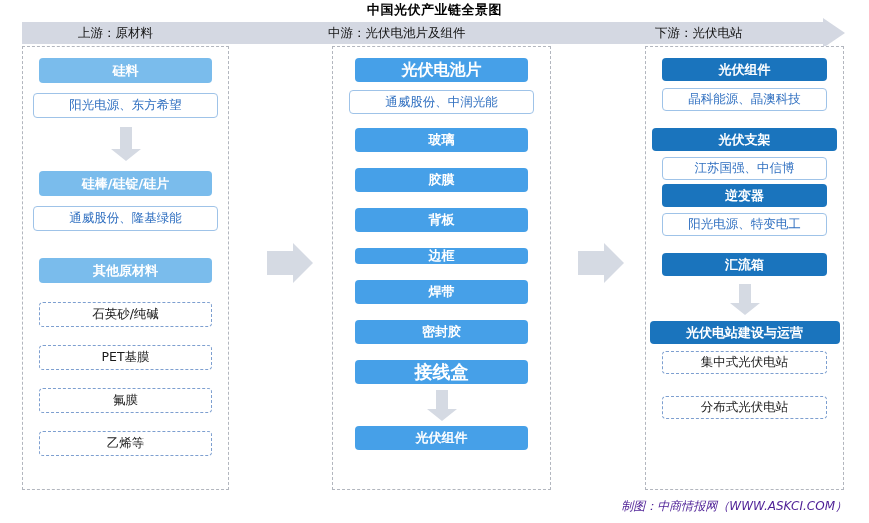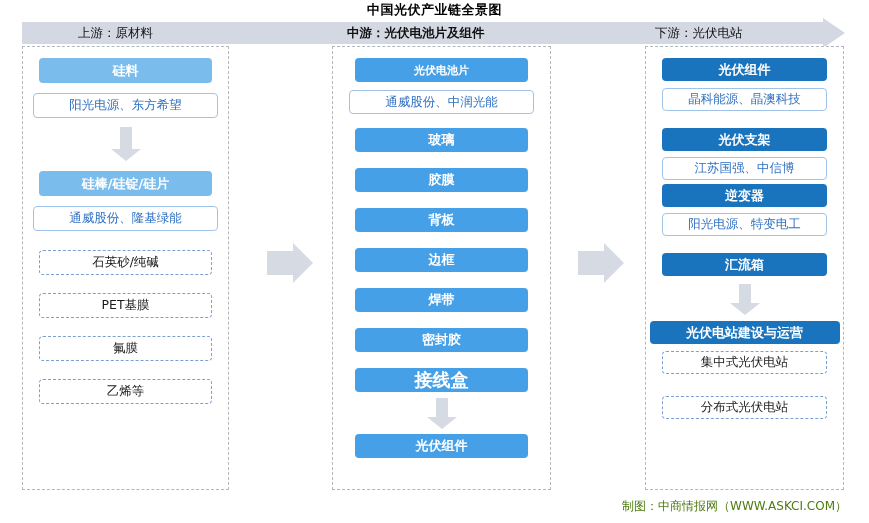--- a/index.html
+++ b/index.html
@@ -28,21 +28,21 @@
     position:absolute;left:801px;top:-4px;width:0;height:0;
     border-top:15px solid transparent;
     border-bottom:15px solid transparent;
     border-left:22px solid #d4d8e2;
   }
   .band-label{
     position:absolute;top:0;height:22px;line-height:22px;
     font-size:12.5px;color:#111;white-space:nowrap;
   }
   .band-label.l1{left:56px;}
-  .band-label.l2{left:325px;font-weight:bold;}
+  .band-label.l2{left:306px;}
   .band-label.l3{left:633px;}
 
   
   .col{
     position:absolute;top:46px;
     border:1px dashed #b2b6be;
     background:#fff;
     box-sizing:border-box;
   }
   #col-up{left:22px;width:207px;height:444px;}
@@ -99,21 +99,21 @@
     border-top:20px solid transparent;
     border-bottom:20px solid transparent;
     border-left:20px solid #d5dae3;
   }
   #arrow-up-mid{left:267px;top:243px;width:46px;height:40px;}
   #arrow-mid-down{left:578px;top:243px;width:46px;height:40px;}
 
   
   .footer{
     position:absolute;right:22px;bottom:8px;
-    font-size:12px;color:#4d7c0f;white-space:nowrap;
+    font-size:12px;color:#4c1d95;white-space:nowrap;font-style:italic;
   }
 </style>
 </head>
 <body>
 
 <div class="title">中国光伏产业链全景图</div>
 
 <div class="band">
   <div class="band-body"></div>
   <div class="band-head"></div>
@@ -128,42 +128,43 @@
     <div class="node outline" style="width:185px;height:25px;font-size:12.5px;margin-top:10px;">阳光电源、东方希望</div>
 
     <div class="vArrow" style="height:36px;margin-top:9px;">
       <div class="shaft" style="height:22px;"></div>
       <div class="head" style="top:22px;"></div>
     </div>
 
     <div class="node fill" style="width:173px;height:25px;font-size:13px;margin-top:8px;">硅棒/硅锭/硅片</div>
     <div class="node outline" style="width:185px;height:25px;font-size:12.5px;margin-top:10px;">通威股份、隆基绿能</div>
 
+    <div class="node fill" style="width:173px;height:25px;font-size:13px;margin-top:27px;">其他原材料</div>
 
     <div class="node dashed" style="width:173px;height:25px;font-size:12.5px;margin-top:19px;">石英砂/纯碱</div>
     <div class="node dashed" style="width:173px;height:25px;font-size:12.5px;margin-top:18px;">PET基膜</div>
     <div class="node dashed" style="width:173px;height:25px;font-size:12.5px;margin-top:18px;">氟膜</div>
     <div class="node dashed" style="width:173px;height:25px;font-size:12.5px;margin-top:18px;">乙烯等</div>
   </div>
 </div>
 
 <div class="hArrow" id="arrow-up-mid">
   <div class="shaft"></div>
     <div class="head"></div>
 </div>
 
 <div class="col" id="col-mid">
   <div class="stack">
-    <div class="node fill" style="width:173px;height:24px;font-size:11px;margin-top:11px;">光伏电池片</div>
+    <div class="node fill" style="width:173px;height:24px;font-size:16px;margin-top:11px;">光伏电池片</div>
     <div class="node outline" style="width:185px;height:24px;font-size:12.5px;margin-top:8px;">通威股份、中润光能</div>
 
     <div class="node fill" style="width:173px;height:24px;font-size:13px;margin-top:14px;">玻璃</div>
     <div class="node fill" style="width:173px;height:24px;font-size:13px;margin-top:16px;">胶膜</div>
     <div class="node fill" style="width:173px;height:24px;font-size:13px;margin-top:16px;">背板</div>
-    <div class="node fill" style="width:173px;height:24px;font-size:13px;margin-top:16px;">边框</div>
+    <div class="node fill" style="width:173px;height:16px;font-size:13px;margin-top:16px;">边框</div>
     <div class="node fill" style="width:173px;height:24px;font-size:13px;margin-top:16px;">焊带</div>
     <div class="node fill" style="width:173px;height:24px;font-size:13px;margin-top:16px;">密封胶</div>
     <div class="node fill" style="width:173px;height:24px;font-size:18px;margin-top:16px;">接线盒</div>
 
     <div class="vArrow" style="height:32px;margin-top:6px;">
       <div class="shaft" style="height:19px;"></div>
       <div class="head" style="top:19px;"></div>
     </div>
 
     <div class="node fill" style="width:173px;height:24px;font-size:13px;margin-top:4px;">光伏组件</div>
@@ -173,21 +174,21 @@
 <div class="hArrow" id="arrow-mid-down">
   <div class="shaft"></div>
     <div class="head"></div>
 </div>
 
 <div class="col" id="col-down">
   <div class="stack">
     <div class="node fill" style="width:165px;height:23px;font-size:13px;margin-top:11px;">光伏组件</div>
     <div class="node outline" style="width:165px;height:23px;font-size:12.5px;margin-top:7px;">晶科能源、晶澳科技</div>
 
-    <div class="node fill" style="width:165px;height:23px;font-size:13px;margin-top:17px;">光伏支架</div>
+    <div class="node fill" style="width:185px;height:23px;font-size:13px;margin-top:17px;">光伏支架</div>
     <div class="node outline" style="width:165px;height:23px;font-size:12.5px;margin-top:6px;">江苏国强、中信博</div>
 
     <div class="node fill" style="width:165px;height:23px;font-size:13px;margin-top:4px;">逆变器</div>
     <div class="node outline" style="width:165px;height:23px;font-size:12.5px;margin-top:6px;">阳光电源、特变电工</div>
 
     <div class="node fill" style="width:165px;height:23px;font-size:13px;margin-top:17px;">汇流箱</div>
 
     <div class="vArrow" style="height:32px;margin-top:8px;">
       <div class="shaft" style="height:19px;"></div>
       <div class="head" style="top:19px;"></div>

